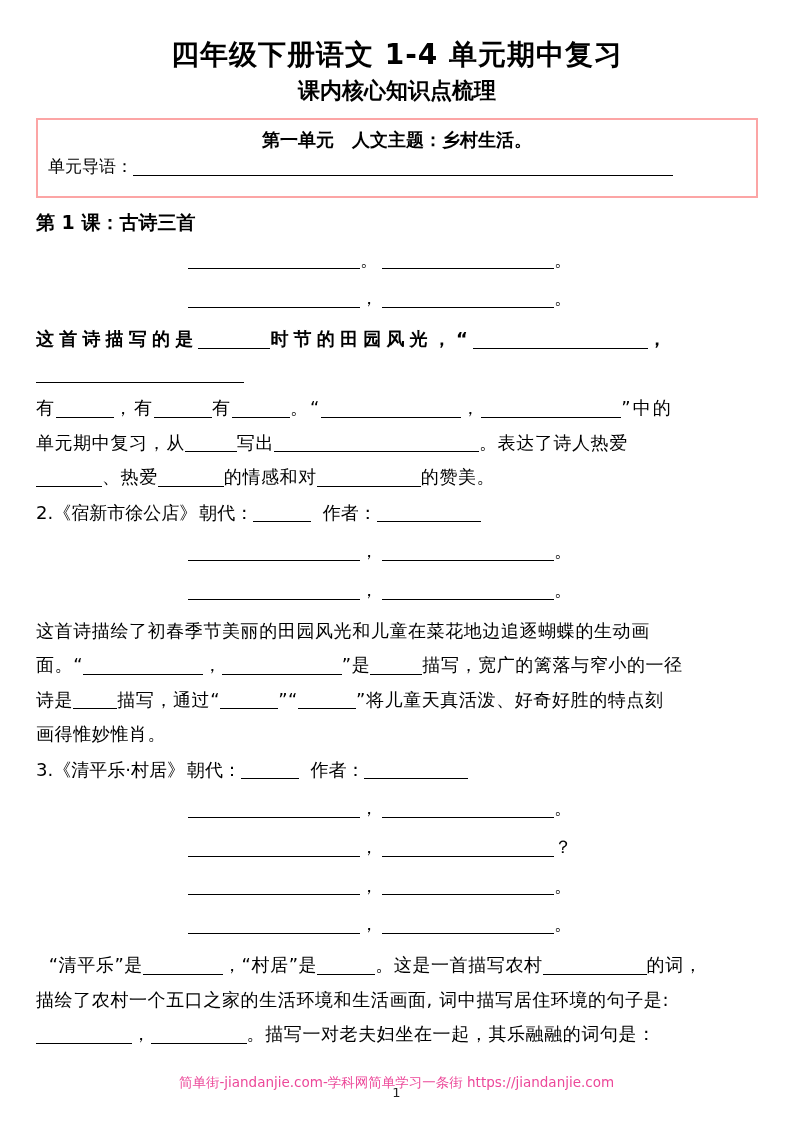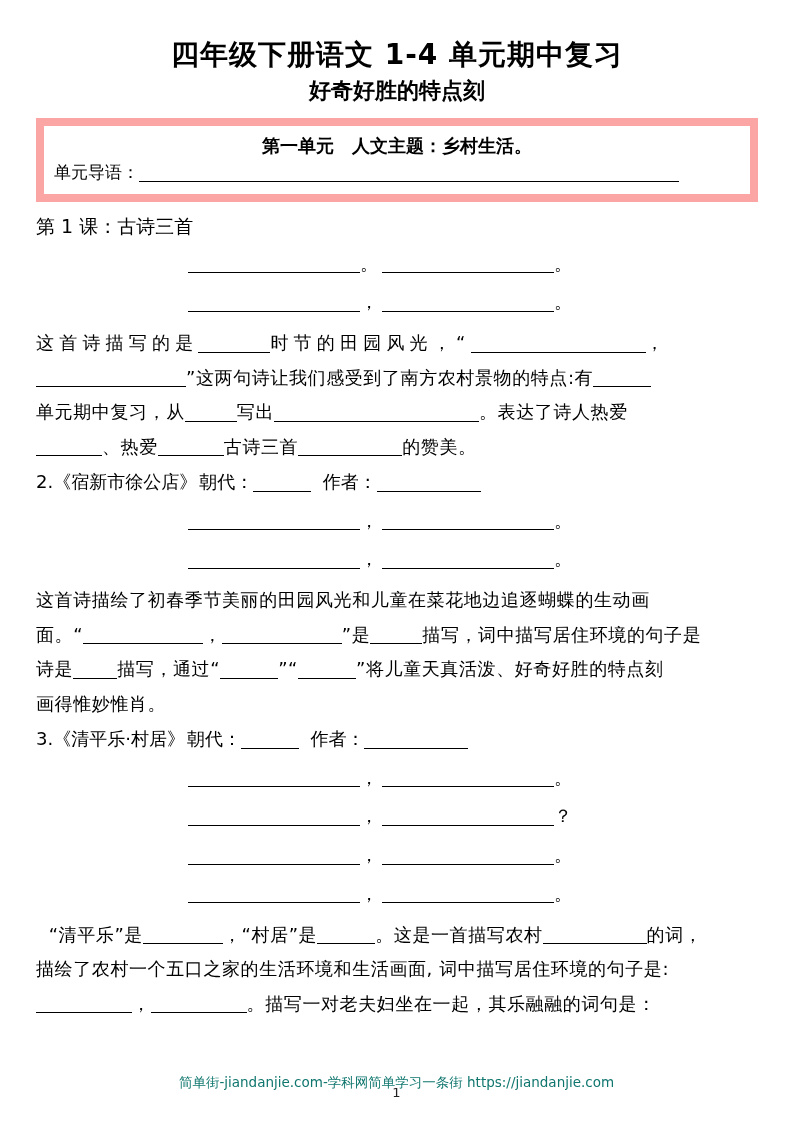--- a/index.html
+++ b/index.html
@@ -38,23 +38,23 @@
   .doc-subtitle {
     text-align: center;
     font-size: 22px;
     font-weight: bold;
     margin-top: 6px;
     line-height: 1.2;
   }
 
   
   .unit-box {
-    border: 8px solid #fca5a5;
+    border: 2px solid #fca5a5;
     margin-top: 14px;
-    padding: 6px 10px 8px 10px;
+    padding: 6px 10px 16px 10px;
     box-sizing: border-box;
   }
   .unit-title {
     text-align: center;
     font-size: 18px;
     font-weight: bold;
     line-height: 1.5;
   }
   .unit-guide {
     font-size: 17px;
@@ -66,21 +66,21 @@
     display: inline-block;
     width: 540px;
     border-bottom: 1.6px solid #000;
     height: 1.05em;
     vertical-align: -0.22em;
   }
 
   
   .lesson-head {
     font-size: 19px;
-    font-weight: normal;
+    font-weight: bold;
     margin-top: 10px;
     line-height: 1.5;
   }
 
   
   .poem-entry {
     font-size: 18px;
     line-height: 1.75;
     margin-top: 2px;
     white-space: nowrap;
@@ -135,90 +135,91 @@
   .para {
     font-size: 18px;
     line-height: 1.92;
     margin-top: 4px;
   }
   .para .ln {
     display: block;
     white-space: nowrap;
   }
   
-  .sp-wide  { letter-spacing: 5.2px; }
+  .sp-wide  { letter-spacing: 5.2px; font-weight: bold; }
   .sp-mid   { letter-spacing: 2.0px; }
   .sp-small { letter-spacing: 0.6px; }
 
   
   .footer {
     position: absolute;
     left: 0;
     right: 0;
     bottom: 30px;
     text-align: center;
     font-size: 13.5px;
-    color: #0f766e;
+    color: #ec4899;
     white-space: nowrap;
   }
   .page-num {
     position: absolute;
     left: 0;
     right: 0;
     bottom: 22px;
     text-align: center;
     font-size: 13px;
     color: #222;
   }
 </style>
 </head>
 <body>
 
 <div class="page">
   <div class="content">
 
     <div class="doc-title">四年级下册语文 1-4 单元期中复习</div>
-    <div class="doc-subtitle">好奇好胜的特点刻</div>
+    <div class="doc-subtitle">课内核心知识点梳理</div>
 
     <div class="unit-box">
       <div class="unit-title">第一单元　人文主题：乡村生活。</div>
       <div class="unit-guide"><span>单元导语：</span><span class="ul-long"></span></div>
     </div>
 
     <div class="lesson-head">第 1 课：古诗三首</div>
 
 
     <div class="poem-lines">
       <div class="poem-row"><span class="pb"></span><span class="punct">。</span><span class="pb"></span><span class="punct">。</span></div>
       <div class="poem-row"><span class="pb"></span><span class="punct">，</span><span class="pb"></span><span class="punct">。</span></div>
     </div>
 
     <div class="para">
       <span class="ln sp-wide"><span>这首诗描写的是</span><span class="b b-72"></span><span>时节的田园风光，</span><span>“</span><span class="b b-175"></span><span>，</span></span>
 
-      <span class="ln sp-small"><span class="b b-150"></span><span>”这两句诗让我们感受到了南方农村景物的特点:有</span><span class="b b-58"></span></span>
-
+      <span class="ln sp-small"><span class="b b-150"></span><span class="b b-58"></span></span>
+
+      <span class="ln sp-mid"><span>有</span><span class="b b-58"></span><span>，有</span><span class="b b-58"></span><span>有</span><span class="b b-58"></span><span>。</span><span>“</span><span class="b b-140"></span><span>，</span><span class="b b-140"></span><span>”中的</span></span>
 
 
       <span class="ln sp-small"><span>单元期中复习，从</span><span class="b b-52"></span><span>写出</span><span class="b b-205"></span><span>。表达了诗人热爱</span></span>
 
-      <span class="ln sp-small"><span class="b b-66"></span><span>、热爱</span><span class="b b-66"></span><span>古诗三首</span><span class="b b-104"></span><span>的赞美。</span></span>
+      <span class="ln sp-small"><span class="b b-66"></span><span>、热爱</span><span class="b b-66"></span><span>的情感和对</span><span class="b b-104"></span><span>的赞美。</span></span>
     </div>
 
     <div class="poem-entry"><span>2.</span><span>《宿新市徐公店》</span><span class="lbl">朝代：</span><span class="b b-58"></span>&nbsp;&nbsp;<span>作者：</span><span class="b b-104"></span></div>
 
     <div class="poem-lines">
       <div class="poem-row"><span class="pb"></span><span class="punct">，</span><span class="pb"></span><span class="punct">。</span></div>
       <div class="poem-row"><span class="pb"></span><span class="punct">，</span><span class="pb"></span><span class="punct">。</span></div>
     </div>
 
     <div class="para">
       <span class="ln sp-small"><span>这首诗描绘了初春季节美丽的田园风光和儿童在菜花地边追逐蝴蝶的生动画</span></span>
 
-      <span class="ln sp-small"><span>面。“</span><span class="b b-120"></span><span>，</span><span class="b b-120"></span><span>”是</span><span class="b b-52"></span><span>描写，词中描写居住环境的句子是</span></span>
+      <span class="ln sp-small"><span>面。“</span><span class="b b-120"></span><span>，</span><span class="b b-120"></span><span>”是</span><span class="b b-52"></span><span>描写，宽广的篱落与窄小的一径</span></span>
 
 
       <span class="ln sp-small"><span>诗是</span><span class="b b-44"></span><span>描写，通过“</span><span class="b b-58"></span><span>”“</span><span class="b b-58"></span><span>”将儿童天真活泼、好奇好胜的特点刻</span></span>
 
       <span class="ln sp-small"><span>画得惟妙惟肖。</span></span>
     </div>
 
     <div class="poem-entry"><span>3.</span><span>《清平乐·村居》</span><span class="lbl">朝代：</span><span class="b b-58"></span>&nbsp;&nbsp;<span>作者：</span><span class="b b-104"></span></div>
 
     <div class="poem-lines">

